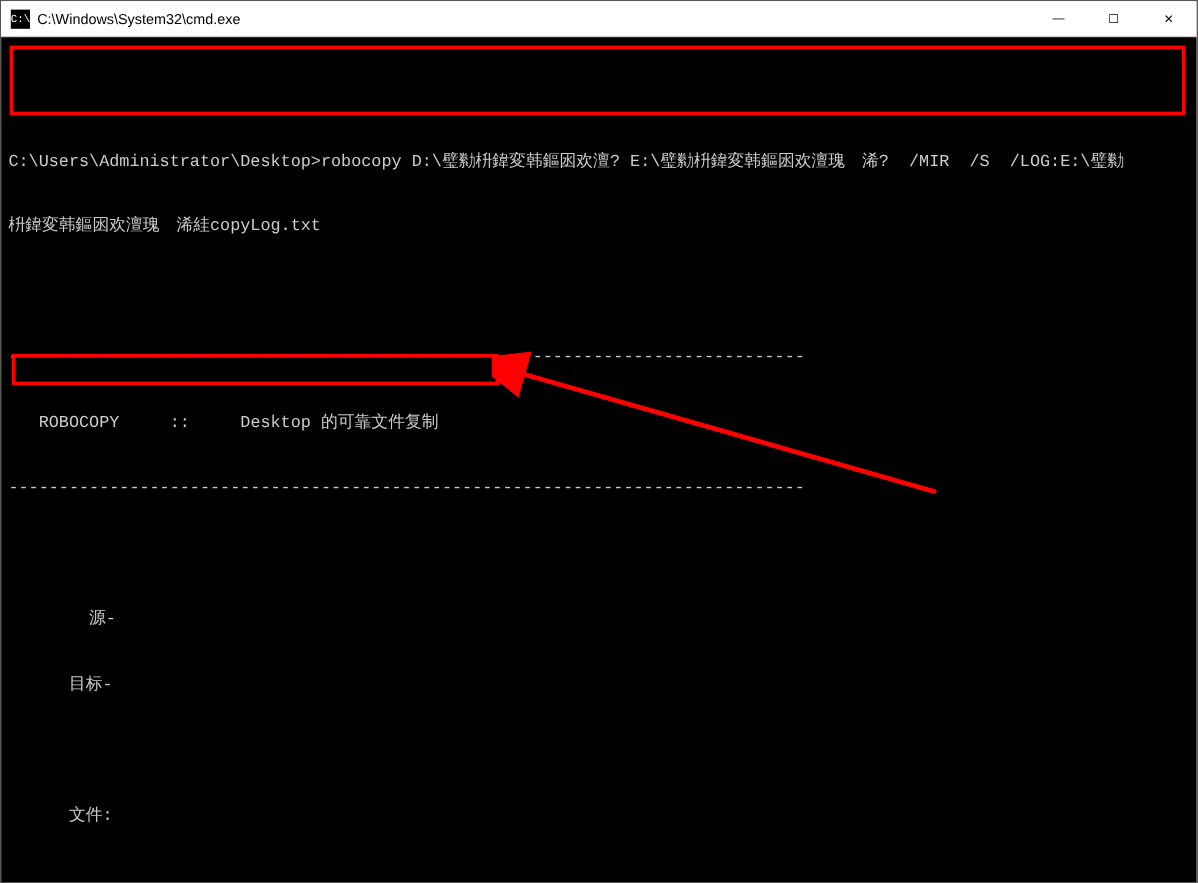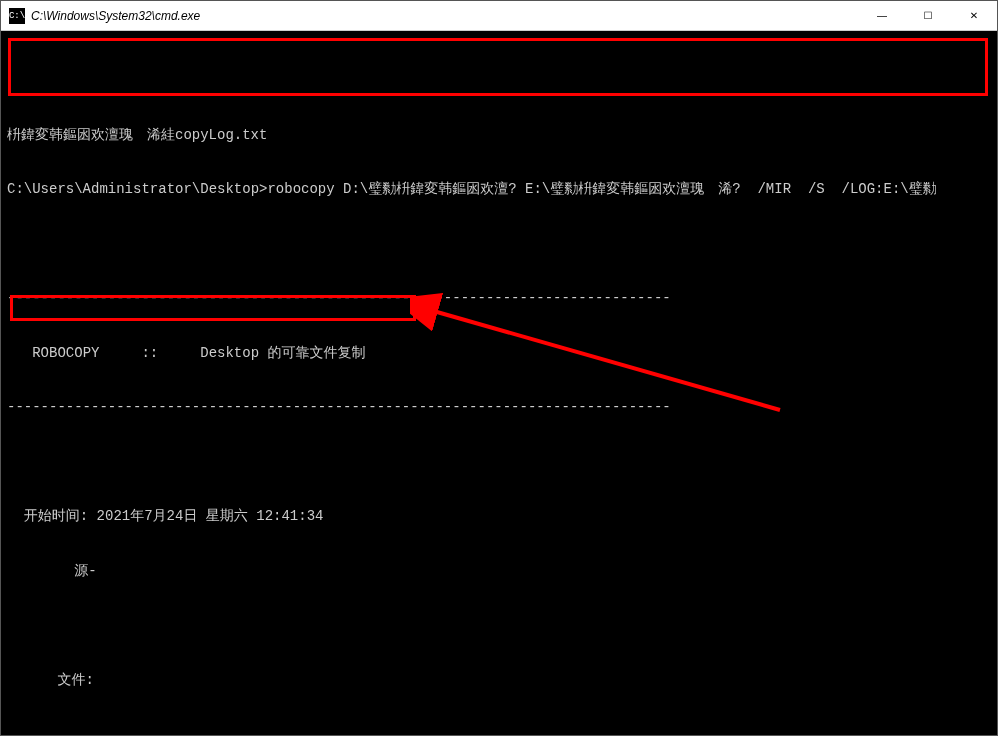--- a/index.html
+++ b/index.html
@@ -41,21 +41,20 @@
       align-items: center;
       justify-content: center;
       font-size: 9px;
       color: #fff;
     }
     .titlebar-text {
       font-family: 'Segoe UI', Tahoma, sans-serif;
       font-size: 12px;
       color: #000;
       flex: 1;
-      font-style: italic;
     }
     .window-controls {
       display: flex;
       height: 100%;
     }
     .win-btn {
       width: 46px;
       height: 100%;
       display: flex;
       align-items: center;
@@ -121,29 +120,29 @@
     <span class="titlebar-text">C:\Windows\System32\cmd.exe</span>
     <div class="window-controls">
       <div class="win-btn">—</div>
       <div class="win-btn">☐</div>
       <div class="win-btn close">✕</div>
     </div>
   </div>
 
   <div class="console">
     <div class="blank"></div>
+    <span class="line">C:\Users\Administrator\Desktop&gt;robocopy D:\璧勬枡鍏変韩鏂囦欢澶? E:\璧勬枡鍏変韩鏂囦欢澶瑰　浠?  /MIR  /S  /LOG:E:\璧勬</span>
     <span class="line">枡鍏変韩鏂囦欢澶瑰　浠絓copyLog.txt</span>
-    <span class="line">C:\Users\Administrator\Desktop&gt;robocopy D:\璧勬枡鍏変韩鏂囦欢澶? E:\璧勬枡鍏変韩鏂囦欢澶瑰　浠?  /MIR  /S  /LOG:E:\璧勬</span>
     <div class="blank"></div>
     <span class="line">-------------------------------------------------------------------------------</span>
     <span class="line">   ROBOCOPY     ::     Desktop 的可靠文件复制</span>
     <span class="line">-------------------------------------------------------------------------------</span>
     <div class="blank"></div>
-    <span class="line">  开始时间: 2021年7月24日 星期六 12:41:34</span>
     <span class="line">        源-</span>
+    <span class="line">      目标-</span>
     <div class="blank"></div>
     <span class="line">      文件:</span>
     
     
     
     
     
     
     
     

